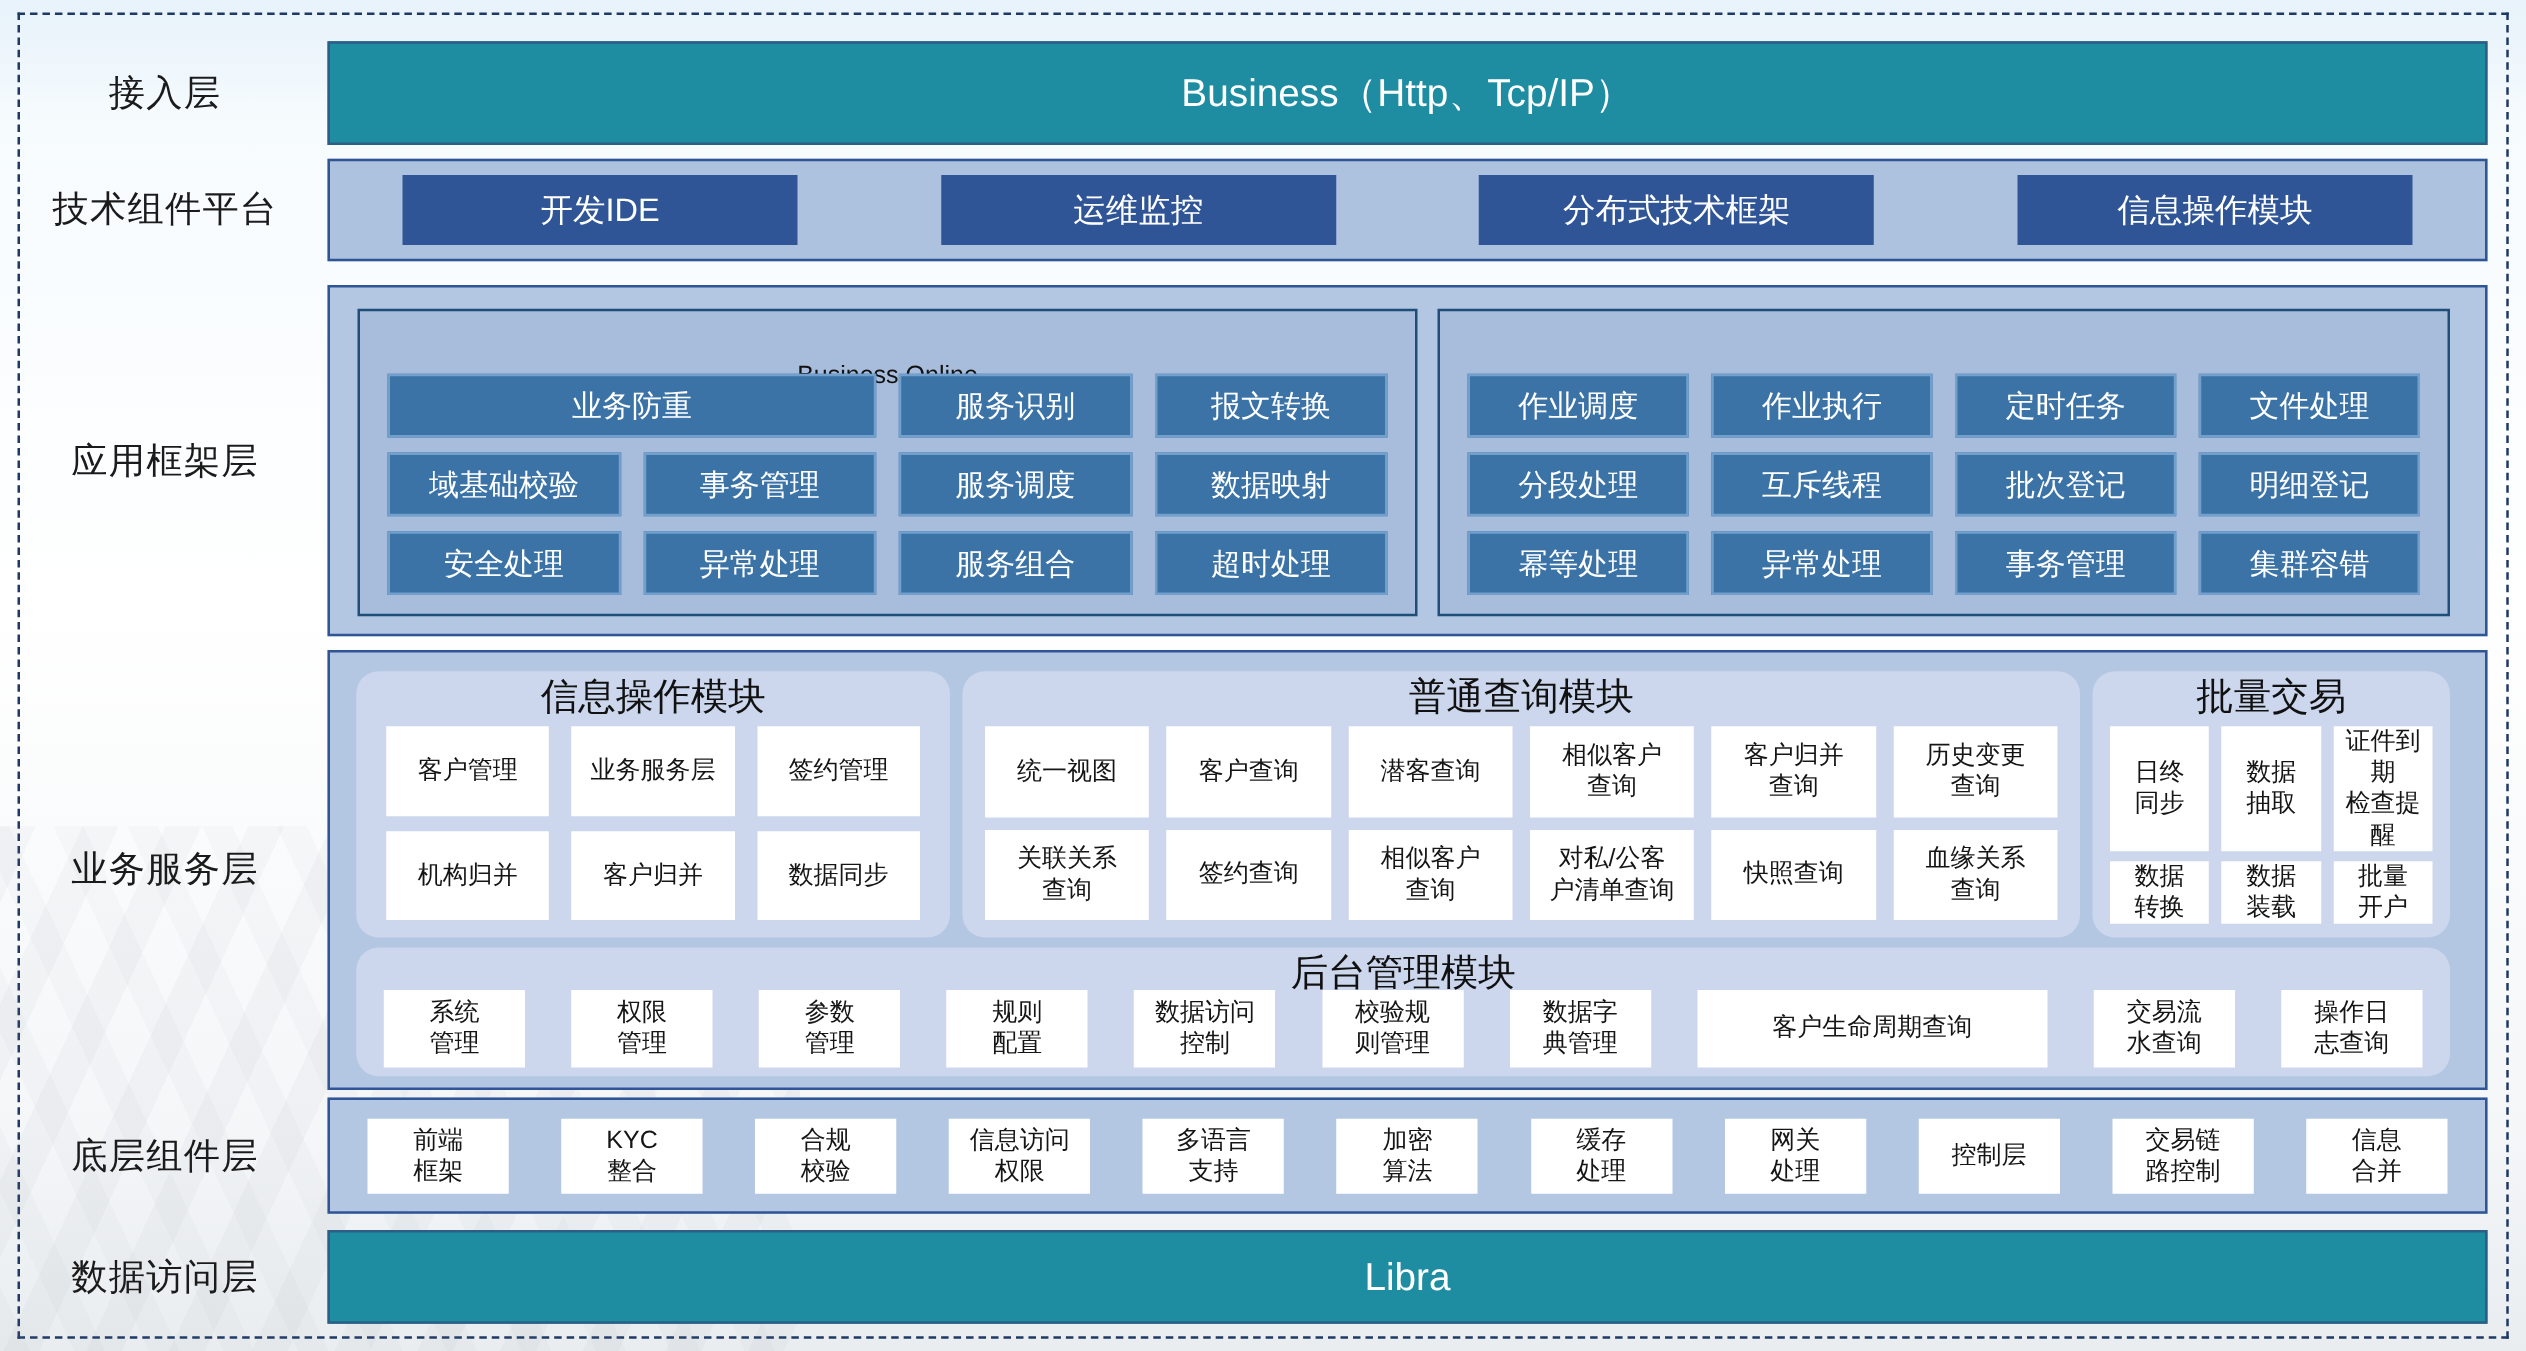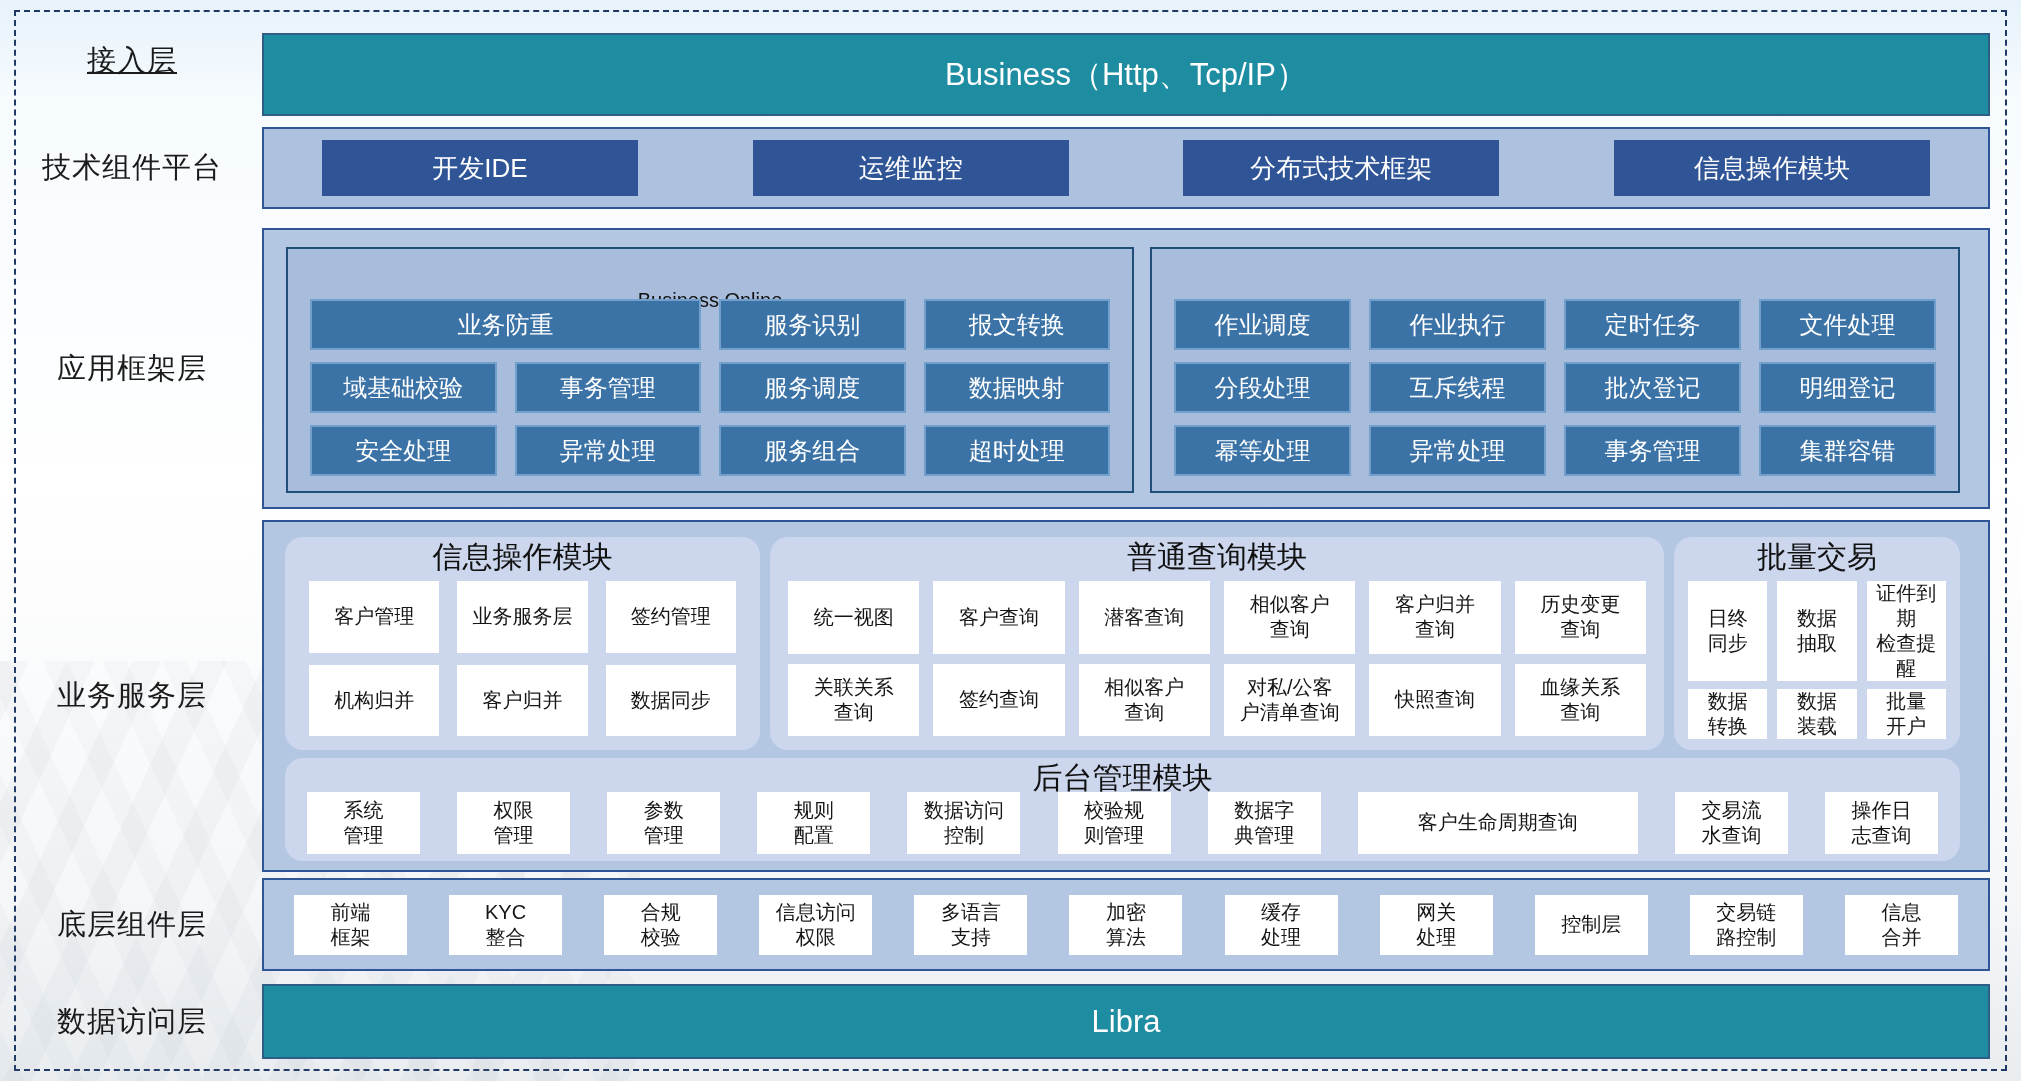--- a/index.html
+++ b/index.html
@@ -130,21 +130,21 @@
   .row-data{top:984px;height:75px;}
 
   [data-interactable]{cursor:default;}
 </style>
 </head>
 <body>
 
 <div class="canvas" data-interactable="false">
   <div class="dashed-frame" data-interactable="false"></div>
 
-  <div class="layer-label" style="top:19px;height:83px;text-decoration:underline;" data-interactable="false">接入层</div>
+  <div class="layer-label" style="top:33px;height:83px;" data-interactable="false">接入层</div>
   <div class="layer-label" style="top:127px;height:82px;" data-interactable="false">技术组件平台</div>
   <div class="layer-label" style="top:228px;height:281px;" data-interactable="false">应用框架层</div>
   <div class="layer-label" style="top:520px;height:352px;" data-interactable="false">业务服务层</div>
   <div class="layer-label" style="top:878px;height:93px;" data-interactable="false">底层组件层</div>
   <div class="layer-label" style="top:984px;height:75px;" data-interactable="false">数据访问层</div>
 
   <div class="c-row row-access teal-bar" data-interactable="false">
     <span data-interactable="false">Business（Http、Tcp/IP）</span>
   </div>
 

